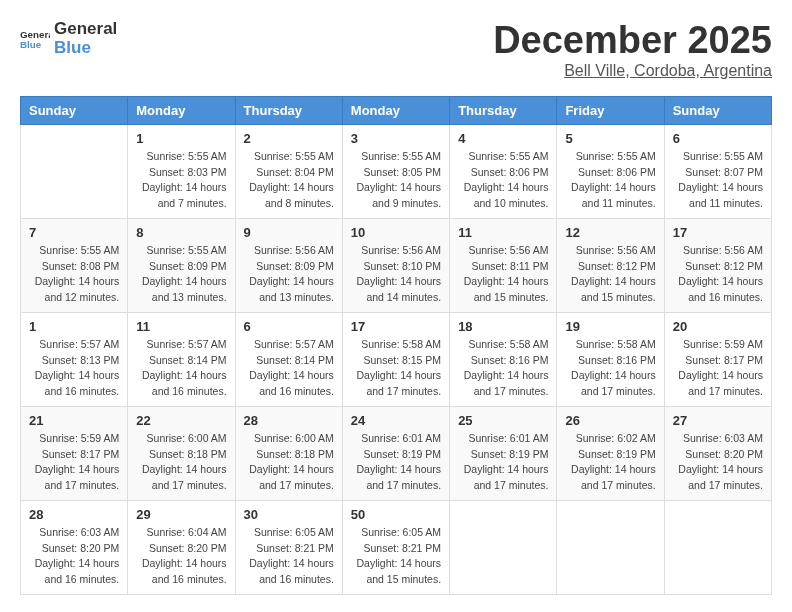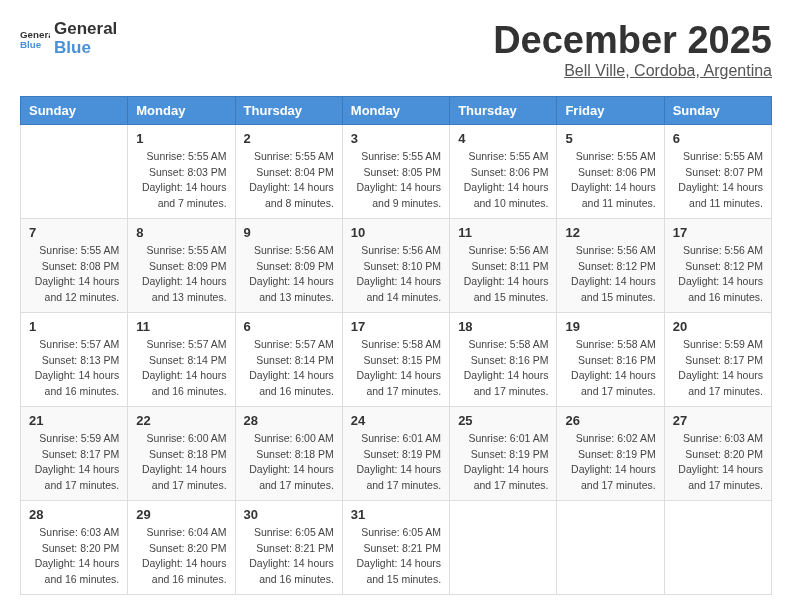--- a/index.html
+++ b/index.html
@@ -241,21 +241,21 @@
         </td>
         <td>
           <div class="day-number">29</div>
           <div class="day-detail">Sunrise: 6:04 AM<br>Sunset: 8:20 PM<br>Daylight: 14 hours and 16 minutes.</div>
         </td>
         <td>
           <div class="day-number">30</div>
           <div class="day-detail">Sunrise: 6:05 AM<br>Sunset: 8:21 PM<br>Daylight: 14 hours and 16 minutes.</div>
         </td>
         <td>
-          <div class="day-number">31</div>
+          <div class="day-number">50</div>
           <div class="day-detail">Sunrise: 6:05 AM<br>Sunset: 8:21 PM<br>Daylight: 14 hours and 15 minutes.</div>
         </td>
         <td class="empty-cell"></td>
         <td class="empty-cell"></td>
         <td class="empty-cell"></td>
       </tr>
     </tbody>
 </table>
 
 </body></html>

